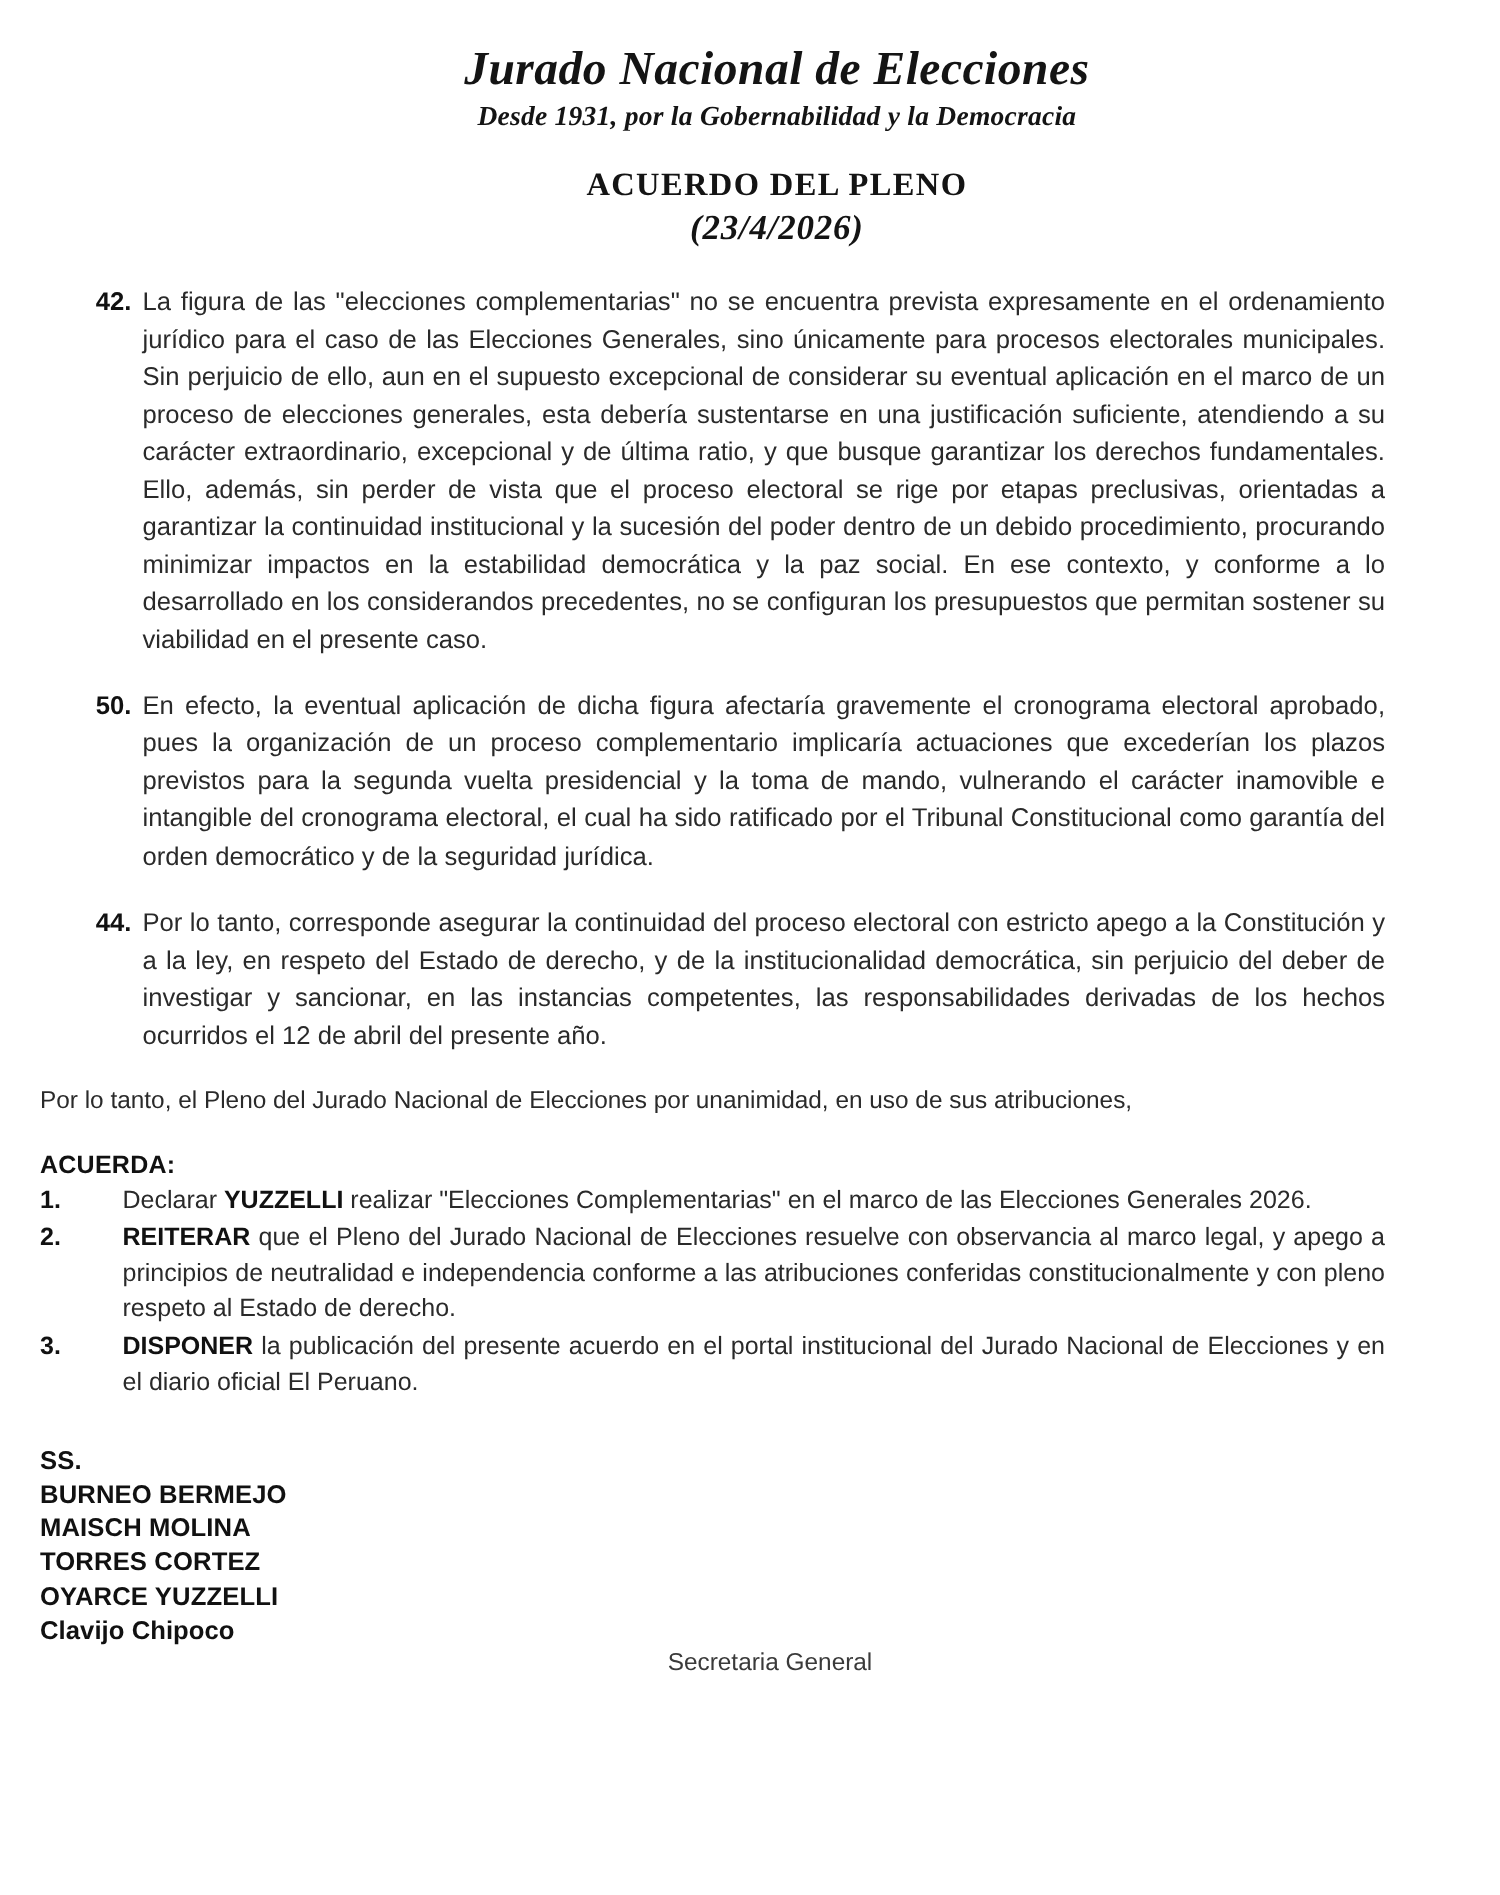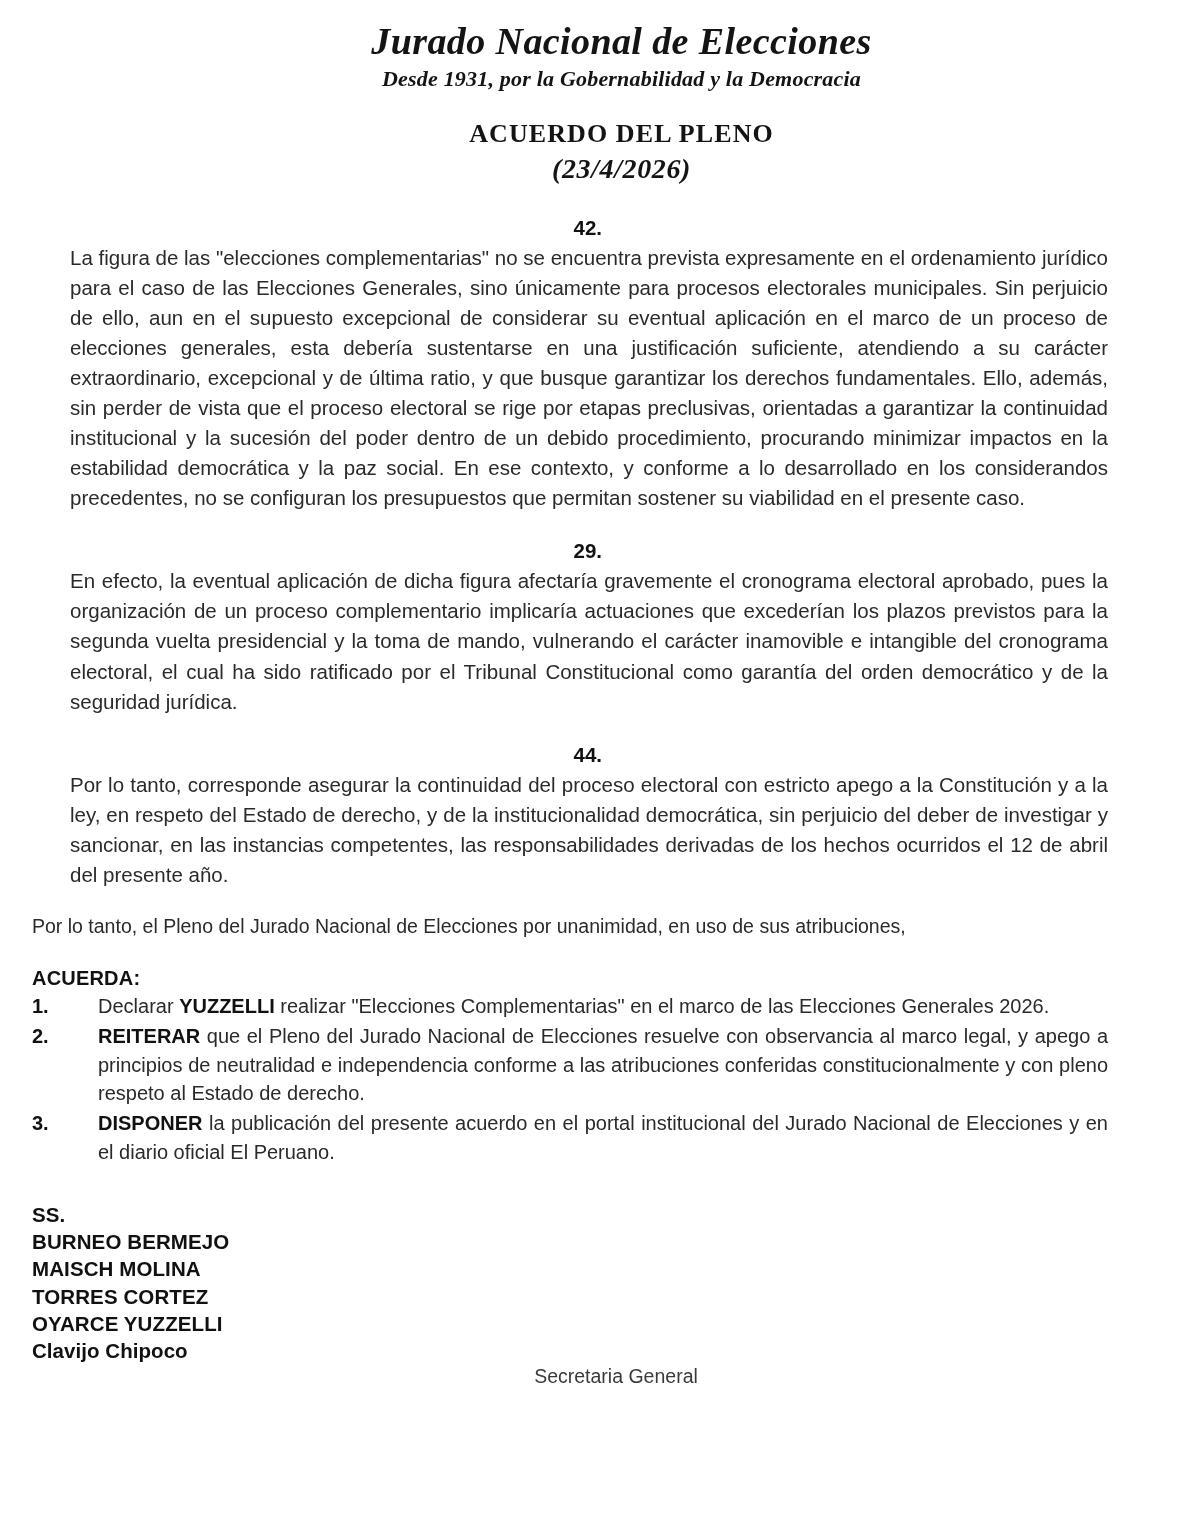--- a/index.html
+++ b/index.html
@@ -22,21 +22,21 @@
     width: 1200px;
     height: 1516px;
     box-sizing: border-box;
     padding: 0;
     background: #ffffff;
   }
 
   
   .letterhead {
     text-align: center;
-    padding-top: 20px;
+    padding-top: 34px;
     margin-left: 43px;
   }
   .lh-line1 {
     font-family: "Liberation Serif", "DejaVu Serif", serif;
     font-weight: bold;
     font-style: italic;
     font-size: 38px;
     letter-spacing: 0.4px;
     line-height: 1.12;
     color: #141414;
@@ -70,23 +70,22 @@
   }
 
   
   .considerandos {
     margin-top: 28px;
     padding-left: 70px;
     padding-right: 92px;
   }
   .cons-item {
     display: flex;
-    align-items: center;
+    align-items: flex-start;
     margin-bottom: 23px;
-    flex-direction: column;
   }
   .cons-num {
     flex: 0 0 auto;
     width: 44px;
     font-size: 20.5px;
     font-weight: bold;
     line-height: 1.465;
     text-align: right;
     padding-right: 9px;
     box-sizing: border-box;
@@ -188,21 +187,21 @@
   </div>
 
   <div class="considerandos">
 
     <div class="cons-item">
       <div class="cons-num">42.</div>
       <div class="cons-text">La figura de las "elecciones complementarias" no se encuentra prevista expresamente en el ordenamiento jurídico para el caso de las Elecciones Generales, sino únicamente para procesos electorales municipales. Sin perjuicio de ello, aun en el supuesto excepcional de considerar su eventual aplicación en el marco de un proceso de elecciones generales, esta debería sustentarse en una justificación suficiente, atendiendo a su carácter extraordinario, excepcional y de última ratio, y que busque garantizar los derechos fundamentales. Ello, además, sin perder de vista que el proceso electoral se rige por etapas preclusivas, orientadas a garantizar la continuidad institucional y la sucesión del poder dentro de un debido procedimiento, procurando minimizar impactos en la estabilidad democrática y la paz social. En ese contexto, y conforme a lo desarrollado en los considerandos precedentes, no se configuran los presupuestos que permitan sostener su viabilidad en el presente caso.</div>
     </div>
 
     <div class="cons-item">
-      <div class="cons-num">29.</div>
+      <div class="cons-num">50.</div>
       <div class="cons-text">En efecto, la eventual aplicación de dicha figura afectaría gravemente el cronograma electoral aprobado, pues la organización de un proceso complementario implicaría actuaciones que excederían los plazos previstos para la segunda vuelta presidencial y la toma de mando, vulnerando el carácter inamovible e intangible del cronograma electoral, el cual ha sido ratificado por el Tribunal Constitucional como garantía del orden democrático y de la seguridad jurídica.</div>
     </div>
 
     <div class="cons-item">
       <div class="cons-num">44.</div>
       <div class="cons-text">Por lo tanto, corresponde asegurar la continuidad del proceso electoral con estricto apego a la Constitución y a la ley, en respeto del Estado de derecho, y de la institucionalidad democrática, sin perjuicio del deber de investigar y sancionar, en las instancias competentes, las responsabilidades derivadas de los hechos ocurridos el 12 de abril del presente año.</div>
     </div>
 
   </div>
 

